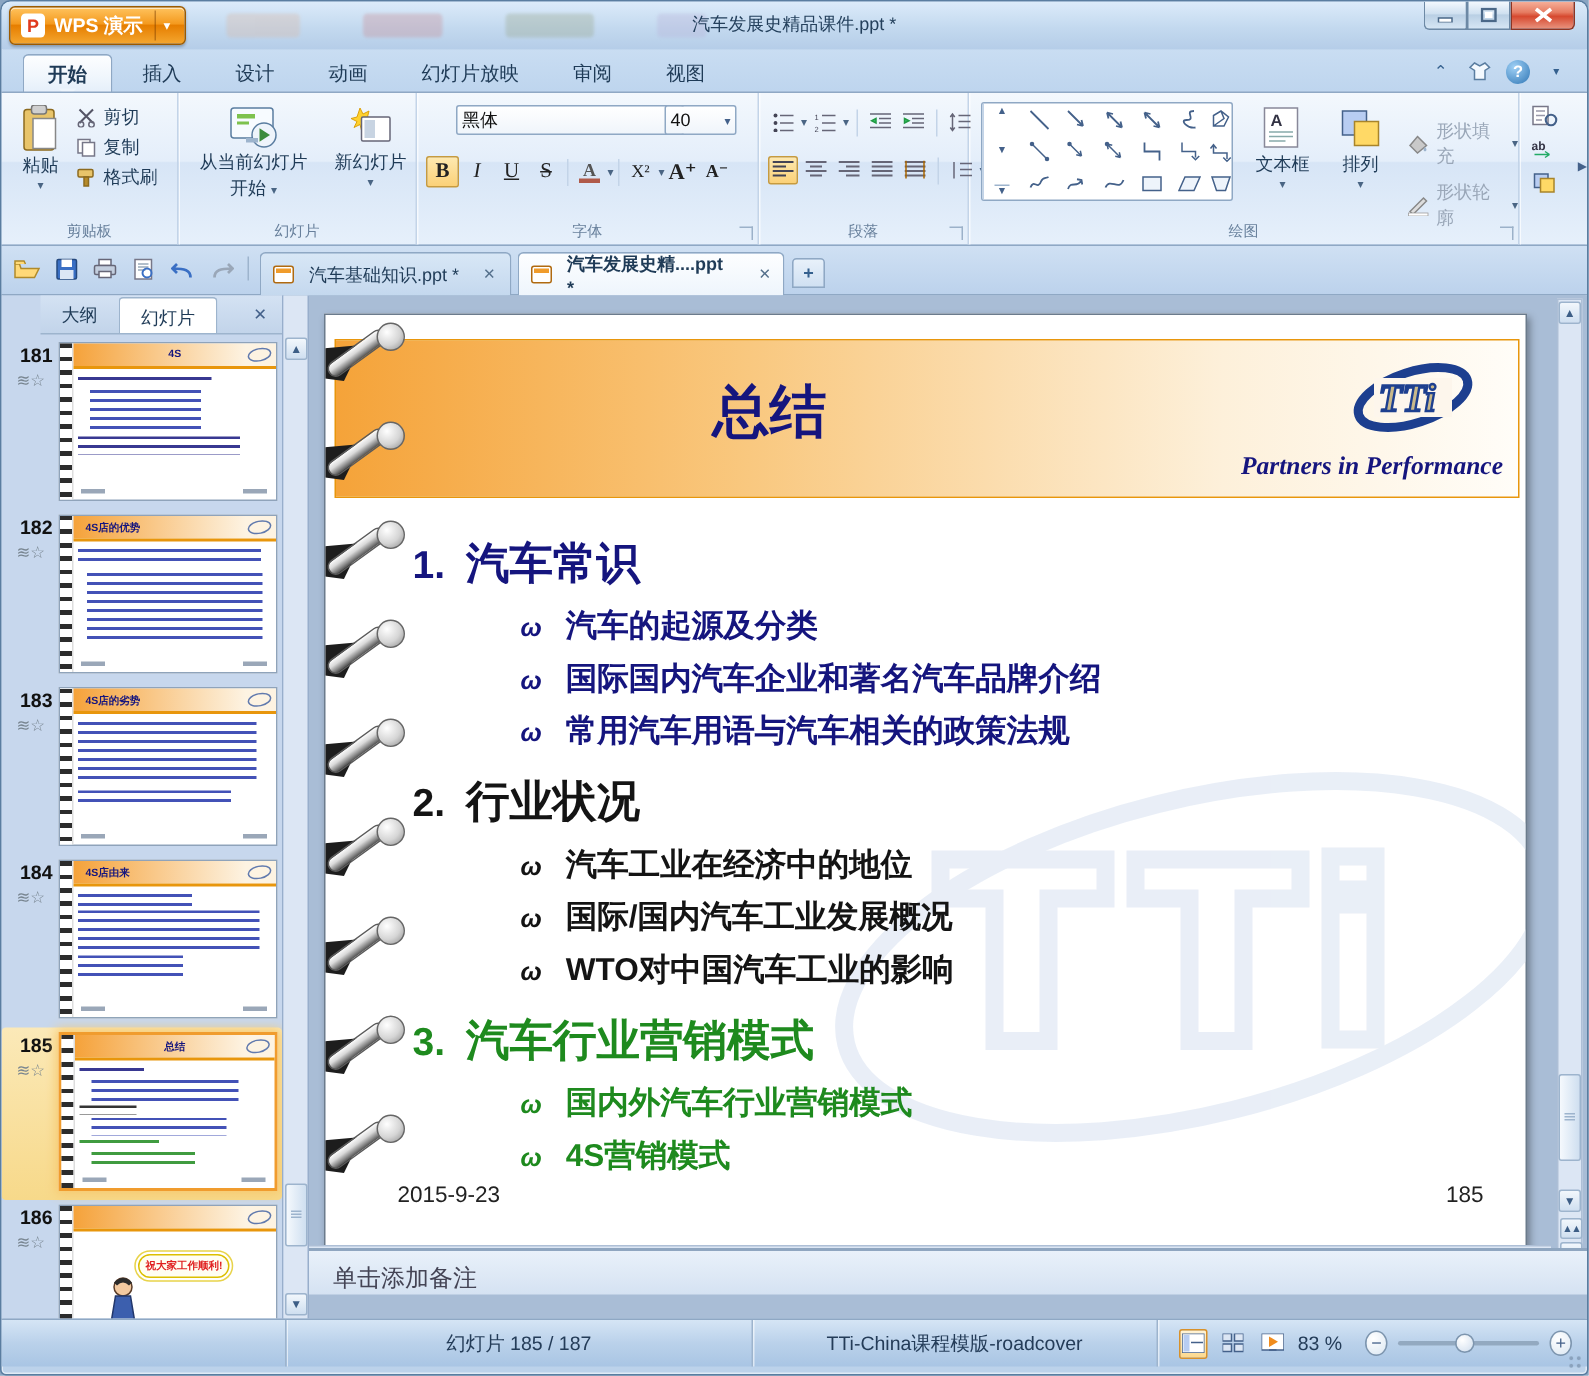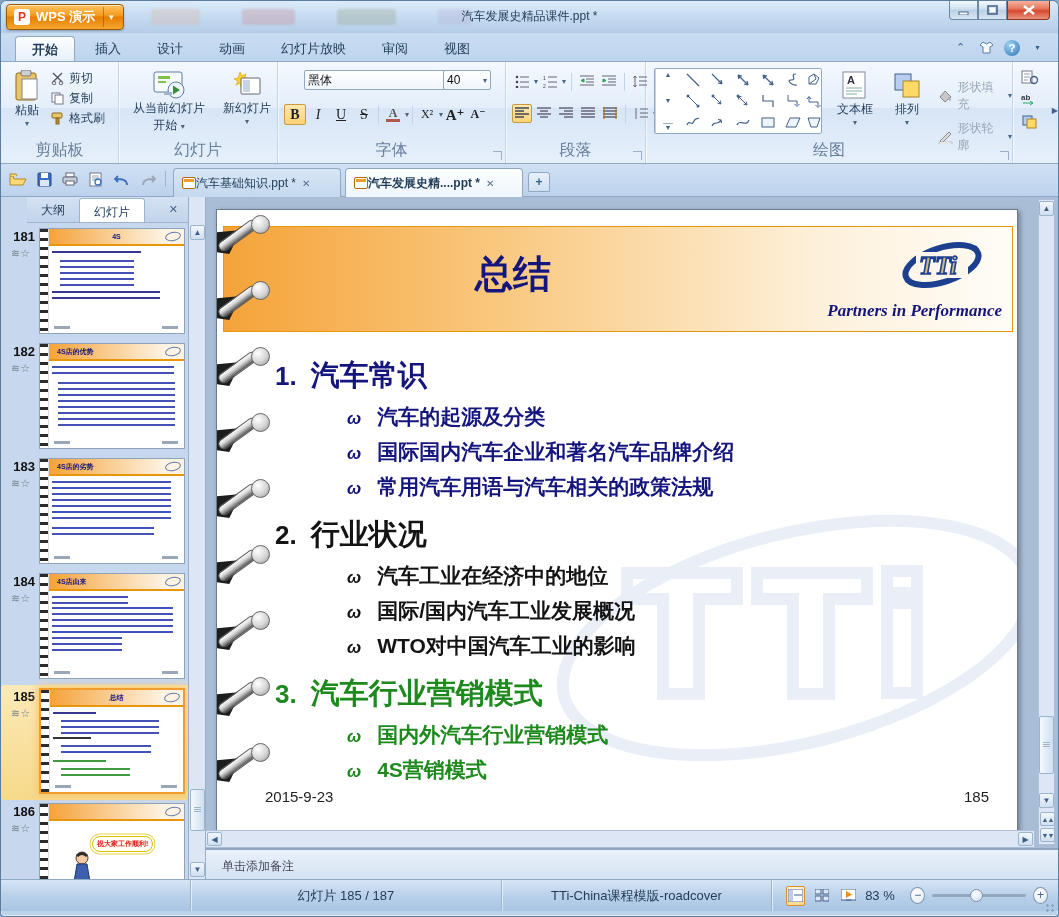--- a/index.html
+++ b/index.html
@@ -42,21 +42,21 @@
     border:6px solid transparent; border-top-color:#eef5fc; }
   .tabrow-right { position:absolute; right:12px; top:6px; display:flex; gap:9px; align-items:center; color:#34608e; }
   .tb-ic { width:17px; height:17px; display:flex; align-items:center; justify-content:center; font-size:11px; }
   .helpdot { width:16px; height:16px; border-radius:50%; background:radial-gradient(circle at 35% 30%,#9fd0f5,#2f76b5); color:#fff; font-weight:bold; font-size:11px; line-height:16px; text-align:center; }
 
   
   .ribbon { position:absolute; left:0; top:60px; right:0; height:103px;
     background:linear-gradient(180deg,#f3f8fd 0%,#e4eefa 45%,#d7e5f6 46%,#e6f0fb 100%);
     border-top:1px solid #8fa8c4; border-bottom:1px solid #8fa8c4; }
   .rgroup { position:absolute; top:0; bottom:0; border-right:1px solid #c3d4e8; box-shadow:1px 0 0 rgba(255,255,255,.7); }
-  .glabel { position:absolute; bottom:2px; left:0; right:0; text-align:center; font-size:16px; color:#68809c; }
+  .glabel { position:absolute; bottom:2px; left:0; right:0; text-align:center; font-size:10px; color:#68809c; }
   .launcher { position:absolute; right:3px; bottom:3px; width:9px; height:9px; border-left:1px solid #8aa2bd; border-bottom:1px solid #8aa2bd; transform:rotate(180deg); opacity:.8; }
   .bigbtn { position:absolute; display:flex; flex-direction:column; align-items:center; justify-content:flex-start;
     font-size:12px; color:#1f3b57; text-align:center; border-radius:3px; padding-top:4px; }
   .smallrow { display:flex; align-items:center; gap:4px; font-size:12px; color:#1f3b57; height:20px; }
   .drop { font-size:8px; color:#4a6villa584; color:#4a6584; }
   .combo { display:flex; align-items:center; background:linear-gradient(180deg,#fff,#f0f5fb); border:1px solid #8fa8c4; border-radius:2px; height:20px; padding:0 3px; }
   .combo .cval { flex:1; font-size:12px; color:#111; }
   .combo .carr { font-size:8px; color:#44618a; padding-left:4px; }
   .fbtn { width:22px; height:21px; border:1px solid transparent; border-radius:2px; display:flex; align-items:center; justify-content:center;
     font-family:"Liberation Serif","DejaVu Serif",serif; font-size:14px; color:#222; }
@@ -69,21 +69,21 @@
   .gscroll { grid-row:1 / span 3; border-left:1px solid #c3d4e8; display:flex; flex-direction:column; align-items:center; justify-content:space-between; padding:2px 0; color:#44618a; font-size:7px; }
   .grayed { color:#9aa7b8;margin-top:16px; }
   .fillrow { display:flex; align-items:center; gap:4px; height:19px; font-size:12px; }
 
   
   .docbar { position:absolute; left:0; top:163px; right:0; height:33px;
     background:linear-gradient(180deg,#cfe0f3 0%,#bcd2ec 100%); border-bottom:1px solid #8fa8c4; }
   .qat { position:absolute; left:8px; top:6px; display:flex; align-items:center; gap:8px; }
   .qic { width:18px; height:18px; display:flex; align-items:center; justify-content:center; }
   .qsep { width:1px; height:16px; background:#9db4cd; }
-  .doctab { position:absolute; top:4px; height:29px; display:flex; align-items:center; gap:0; padding:0 8px;
+  .doctab { position:absolute; top:4px; height:29px; display:flex; align-items:center; gap:10px; padding:0 8px;
     border:1px solid #8fa8c4; border-bottom:none; border-radius:4px 4px 0 0; font-size:12px; color:#1f3b57;
     background:linear-gradient(180deg,#d8e7f6,#c4d8ee); }
   .doctab.active { background:linear-gradient(180deg,#fdfeff,#eef5fc); font-weight:bold; }
   .doctab .slideic { width:14px; height:12px; background:#fff; border:1px solid #b06a10; border-radius:2px; position:relative; }
   .doctab .slideic:before { content:""; position:absolute; left:1px; top:1px; right:1px; height:3px; background:#f09c2c; }
   .doctab .x { font-size:10px; color:#55708c; margin-left:6px; }
   .plustab { position:absolute; top:8px; width:22px; height:20px; border:1px solid #8fa8c4; border-radius:3px 3px 0 0;
     background:linear-gradient(180deg,#e8f1fa,#d0e0f2); text-align:center; line-height:18px; color:#34608e; font-weight:bold; }
 
   
@@ -147,22 +147,22 @@
     border:1px solid #5a5a5a; transform:rotate(-36deg); }
   .ring .head { position:absolute; left:38px; top:-1px; width:19px; height:19px; border-radius:50%;
     background:radial-gradient(circle at 35% 32%,#ffffff,#d5d5d5 55%,#8e8e8e 100%); border:1px solid #666; }
 
   .vscroll { position:absolute; right:3px; top:2px; width:17px; bottom:34px; background:#dce6f4; border:1px solid #aebfd6; }
   .hscroll { position:absolute; left:0; right:24px; bottom:32px; height:17px; background:#dce6f4; border-top:1px solid #aebfd6; }
   .harrow { position:absolute; top:1px; width:15px; height:14px; text-align:center; font-size:8px; color:#3d5e86; line-height:14px;
     background:linear-gradient(180deg,#f2f7fc,#cfdff0); border:1px solid #9db4cd; border-radius:2px; }
   .navbtn { position:absolute; left:1px; width:15px; height:14px; text-align:center; font-size:7px; letter-spacing:-1px; color:#3d5e86;
     background:linear-gradient(180deg,#f2f7fc,#cfdff0); border:1px solid #9db4cd; border-radius:2px; line-height:13px; }
-  .notes { position:absolute; left:0; right:0; bottom:0; height:31px; background:linear-gradient(180deg,#e9f1fa,#d5e2f2);
-    border-top:2px solid #8fa6c0; color:#445; font-size:12px; padding:8px 0 0 16px; }
+  .notes { position:absolute; left:0; right:0; bottom:16px; height:31px; background:linear-gradient(180deg,#e9f1fa,#d5e2f2);
+    border-top:2px solid #8fa6c0; color:#445; font-size:16px; padding:8px 0 0 16px; }
 
   
   .statusbar { position:absolute; left:0; bottom:5px; right:0; height:32px;
     background:linear-gradient(180deg,#d5e5f5 0%,#bad1ea 50%,#a9c5e4 100%); border-top:1px solid #8fa8c4; display:flex; align-items:center; }
   .sb-sec { height:100%; display:flex; align-items:center; justify-content:center; border-right:1px solid #9db4cd; box-shadow:1px 0 0 rgba(255,255,255,.6); font-size:13px; color:#243c58; }
   .sb-first { width:190px; }
   .sb-a { flex:1.15; } .sb-b { flex:1; }
   .sb-right { width:286px; display:flex; align-items:center; gap:7px; padding:0 10px 0 14px; height:100%; }
   .vbtn { width:22px; height:20px; display:flex; align-items:center; justify-content:center; border:1px solid transparent; border-radius:2px; }
   .vbtn.on { background:linear-gradient(180deg,#fff3d6,#fcd98e); border-color:#d8912a; }

